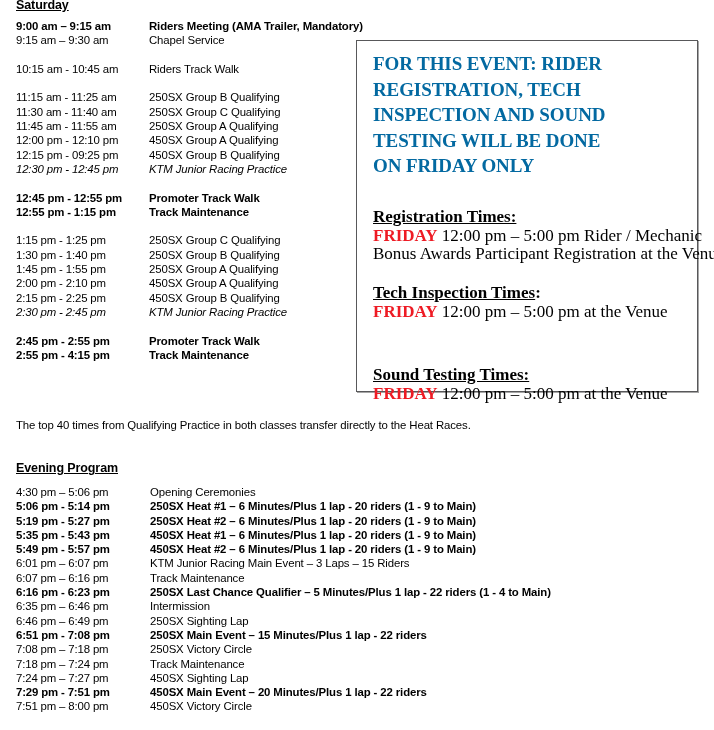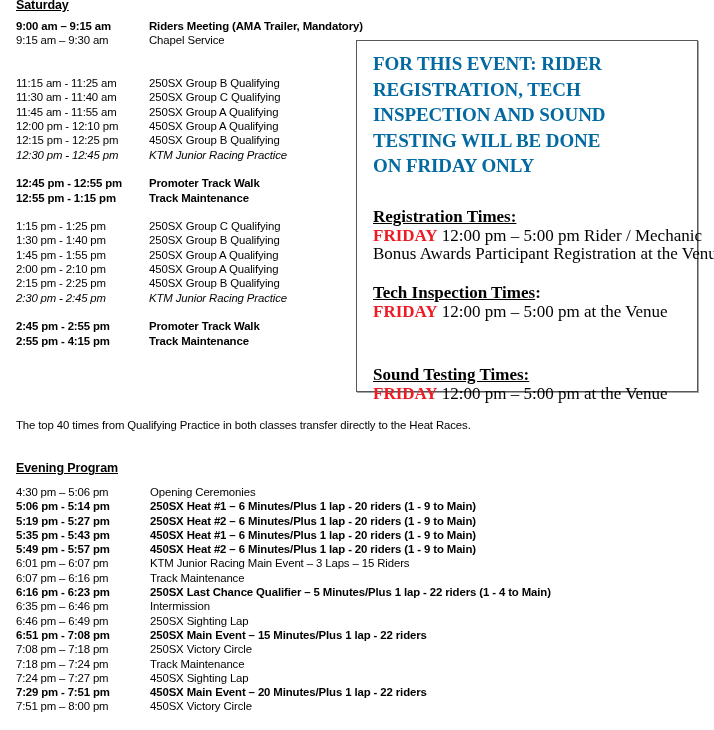--- a/index.html
+++ b/index.html
@@ -116,39 +116,43 @@
 <div class="sched" id="saturday-schedule" style="left:16px; top:19px; width:420px;">
     <div class="row b">
       <span class="time">9:00 am – 9:15 am</span>
       <span class="desc" style="left: 133px;">Riders Meeting (AMA Trailer, Mandatory)</span>
     </div>
     <div class="row">
       <span class="time">9:15 am – 9:30 am</span>
       <span class="desc" style="left: 133px;">Chapel Service</span>
     </div>
     <span class="gap"></span>
+    <div class="row">
+      <span class="time">10:15 am - 10:45 am</span>
+      <span class="desc" style="left: 133px;">Riders Track Walk</span>
+    </div>
     <span class="gap"></span>
     <div class="row">
       <span class="time">11:15 am - 11:25 am</span>
       <span class="desc" style="left: 133px;">250SX Group B Qualifying</span>
     </div>
     <div class="row">
       <span class="time">11:30 am - 11:40 am</span>
       <span class="desc" style="left: 133px;">250SX Group C Qualifying</span>
     </div>
     <div class="row">
       <span class="time">11:45 am - 11:55 am</span>
       <span class="desc" style="left: 133px;">250SX Group A Qualifying</span>
     </div>
     <div class="row">
       <span class="time">12:00 pm - 12:10 pm</span>
       <span class="desc" style="left: 133px;">450SX Group A Qualifying</span>
     </div>
     <div class="row">
-      <span class="time">12:15 pm - 12:25 pm</span>
+      <span class="time">12:15 pm - 09:25 pm</span>
       <span class="desc" style="left: 133px;">450SX Group B Qualifying</span>
     </div>
     <div class="row i">
       <span class="time">12:30 pm - 12:45 pm</span>
       <span class="desc" style="left: 133px;">KTM Junior Racing Practice</span>
     </div>
     <span class="gap"></span>
     <div class="row b">
       <span class="time">12:45 pm - 12:55 pm</span>
       <span class="desc" style="left: 133px;">Promoter Track Walk</span>

